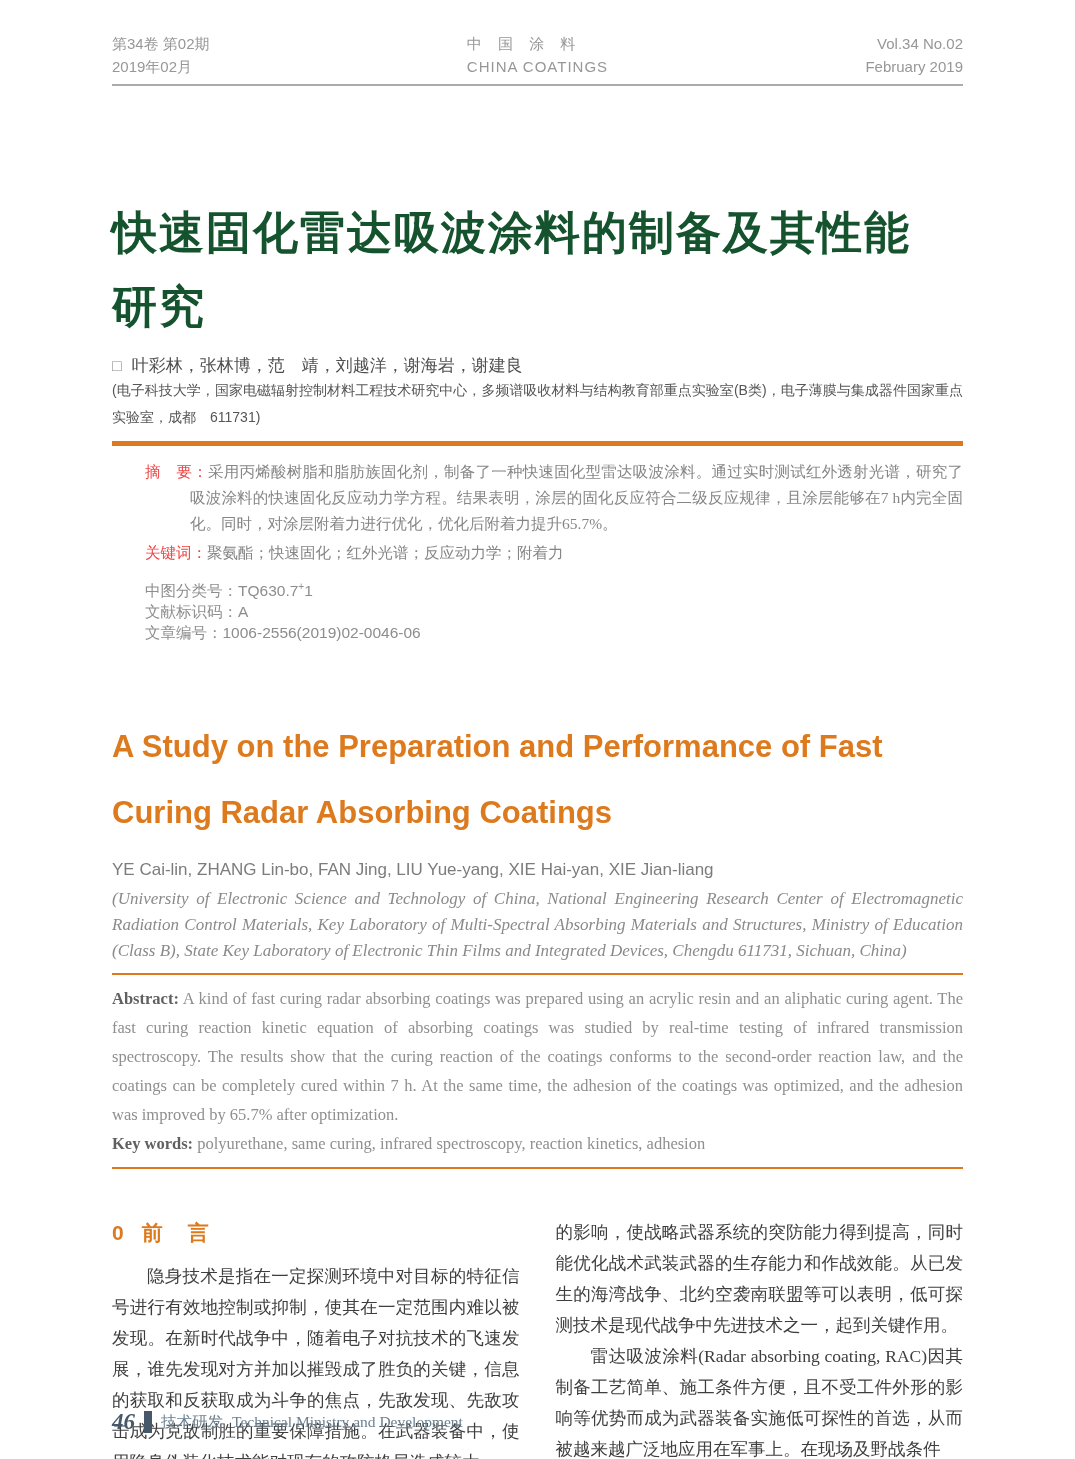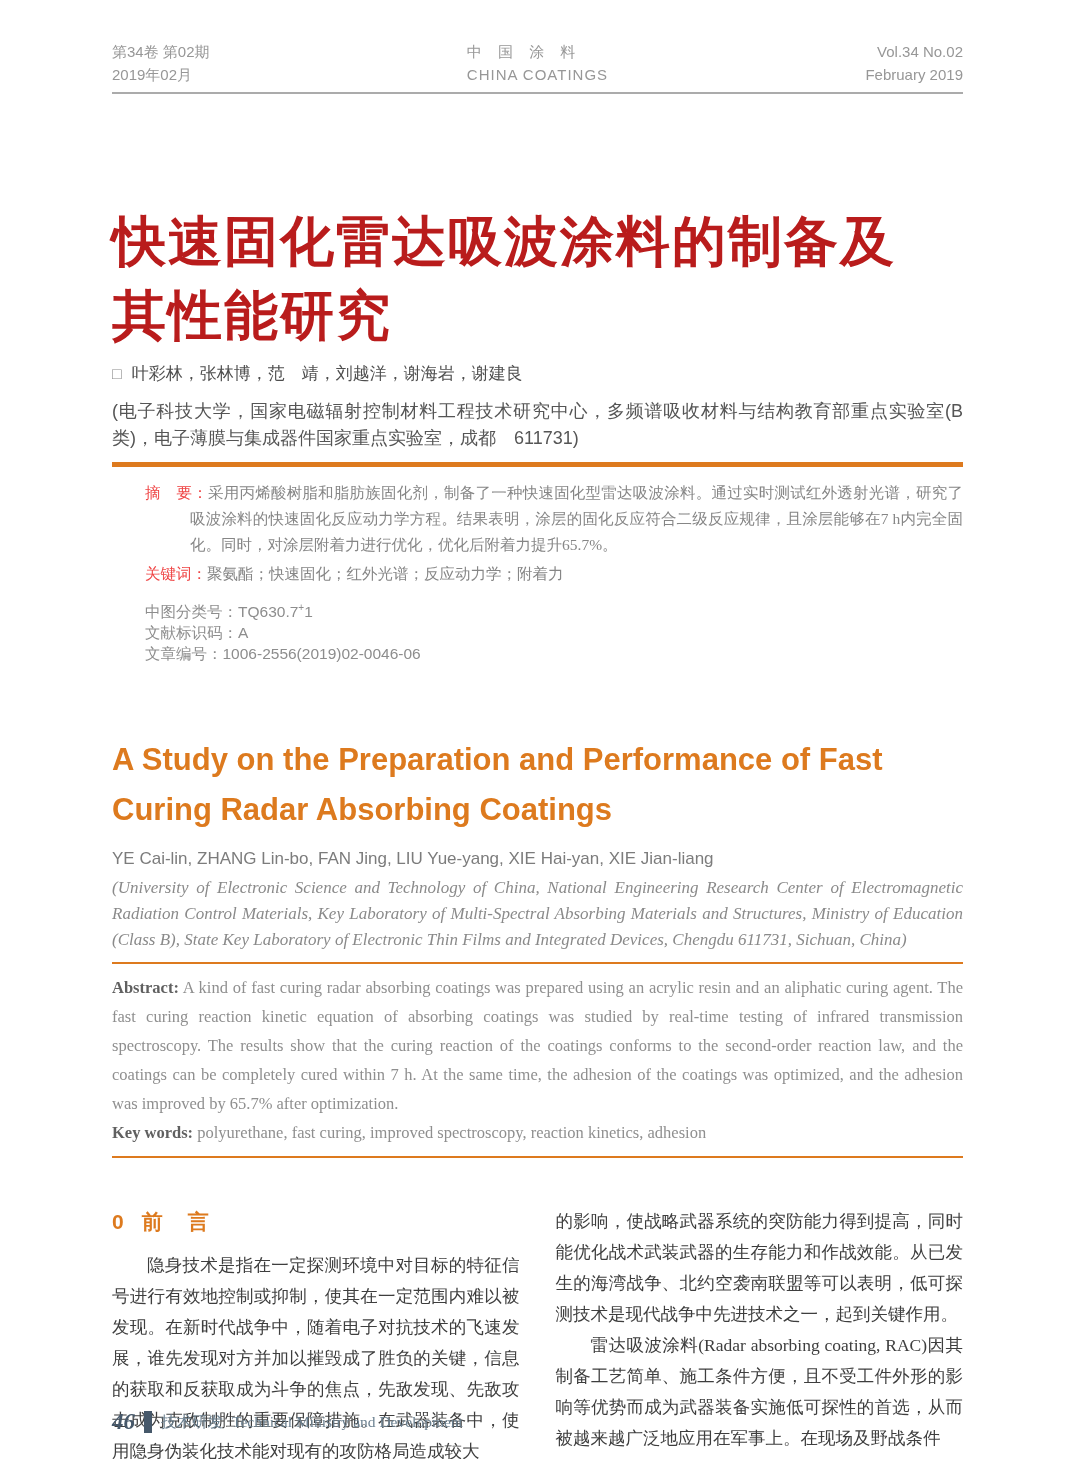--- a/index.html
+++ b/index.html
@@ -1,54 +1,54 @@
 <!DOCTYPE html>
 <html><head>
 <meta charset="utf-8">
 <style>
   * { margin:0; padding:0; box-sizing:border-box; }
   html,body { background:#ffffff; }
   body { width:1075px; height:1459px; font-family:"Liberation Serif","DejaVu Serif",serif; }
-  .page { position:relative; width:1075px; height:1459px; background:#fff; padding:40px 112px 0 112px; overflow:hidden; }
+  .page { position:relative; width:1075px; height:1459px; background:#fff; padding:32px 112px 0 112px; overflow:hidden; }
 
   
   .jheader { display:flex; justify-content:space-between; align-items:flex-start;
              font-family:"Liberation Sans","DejaVu Sans",sans-serif;
              color:#979797; font-size:15px; line-height:1.55; border-bottom:2px solid #ababab; padding-bottom:5px; }
   .jh-center { text-align:left; }
   .jh-right { text-align:right; }
   .journal-cn { letter-spacing:6px; }
   .journal-en { letter-spacing:1px; }
   .doi { margin-top:5px; font-size:15.5px; color:#4c4c4c; }
 
   
-  .title-cn { margin-top:110px; max-width:822px; color:#b91c1c;
+  .title-cn { margin-top:110px; max-width:822px; color:#14532d;
               font-family:"Liberation Sans","DejaVu Sans",sans-serif; font-weight:bold;
-              font-size:54px; line-height:74px; letter-spacing:2px; }
+              font-size:45px; line-height:74px; letter-spacing:2px; }
   .authors-row { margin-top:10px; display:flex; gap:10px; align-items:baseline;
                  font-family:"Liberation Sans","DejaVu Sans",sans-serif; font-size:17px; color:#4e4e4e; }
   .marker { color:#8d8d8d; font-size:16px; }
-  .affil-cn { margin-top:13px; font-family:"Liberation Sans","DejaVu Sans",sans-serif;
-              font-size:18px; color:#555; line-height:27px; text-align:justify; }
+  .affil-cn { margin-top:0; font-family:"Liberation Sans","DejaVu Sans",sans-serif;
+              font-size:14px; color:#555; line-height:27px; text-align:justify; }
   .rule-thick { height:5px; background:#dd7a1e; margin-top:10px; }
 
   
   .abs-cn { margin-top:13px; padding-left:78px; font-size:15.5px; line-height:26px;
             color:#868686; text-align:justify; }
   .abs-cn p { text-indent:-45px; }
   .abs-cn .lbl { color:#ef4444; font-family:"Liberation Sans","DejaVu Sans",sans-serif; }
   .kw-row { margin-top:3px; }
   .meta-row { display:flex; justify-content:space-between; margin-top:15px; padding-left:33px;
               font-size:15.5px; color:#8d8d8d; font-family:"Liberation Sans","DejaVu Sans",sans-serif;flex-direction:column; }
   .meta-row sup { font-size:10px; }
 
   
   .title-en { margin-top:70px; max-width:862px; color:#dd7a1e;
               font-family:"Liberation Sans","DejaVu Sans",sans-serif; font-weight:bold;
-              font-size:31px; line-height:50px; }
+              font-size:31px; line-height:66px; }
   .authors-en { margin-top:14px; font-family:"Liberation Sans","DejaVu Sans",sans-serif;
                 font-size:17px; color:#7c7c7c; }
   .affil-en { margin-top:6px; font-style:italic; font-size:17px; color:#8a8a8a;
               line-height:26px; text-align:justify; }
   .rule-thin { height:2px; background:#dd7a1e; margin-top:9px; }
 
   
   .abs-en { margin-top:9px; font-size:16.5px; line-height:29px; color:#8f8f8f; text-align:justify; }
   .abs-en .lbl { font-weight:bold; color:#606060; }
 
@@ -113,21 +113,21 @@
     <span>文章编号：1006-2556(2019)02-0046-06</span>
   </div>
 
   <h2 class="title-en">A Study on the Preparation and Performance of Fast Curing Radar Absorbing Coatings</h2>
   <div class="authors-en">YE Cai-lin, ZHANG Lin-bo, FAN Jing, LIU Yue-yang, XIE Hai-yan, XIE Jian-liang</div>
   <div class="affil-en">(University of Electronic Science and Technology of China, National Engineering Research Center of Electromagnetic Radiation Control Materials, Key Laboratory of Multi-Spectral Absorbing Materials and Structures, Ministry of Education (Class B), State Key Laboratory of Electronic Thin Films and Integrated Devices, Chengdu 611731, Sichuan, China)</div>
   <div class="rule-thin"></div>
 
   <div class="abs-en">
     <p><span class="lbl">Abstract:</span><span> A kind of fast curing radar absorbing coatings was prepared using an acrylic resin and an aliphatic curing agent. The fast curing reaction kinetic equation of absorbing coatings was studied by real-time testing of infrared transmission spectroscopy. The results show that the curing reaction of the coatings conforms to the second-order reaction law, and the coatings can be completely cured within 7 h. At the same time, the adhesion of the coatings was optimized, and the adhesion was improved by 65.7% after optimization.</span></p>
-    <p><span class="lbl">Key words:</span><span> polyurethane, fast curing, improved spectroscopy, reaction kinetics, adhesion</span></p>
+    <p><span class="lbl">Key words:</span><span> polyurethane, same curing, infrared spectroscopy, reaction kinetics, adhesion</span></p>
   </div>
   <div class="rule-thin"></div>
 
   <div class="columns">
     <div class="col">
       <div class="sec-head">
         <span class="no">0</span><span>前　言</span>
       </div>
       <p class="indent">隐身技术是指在一定探测环境中对目标的特征信号进行有效地控制或抑制，使其在一定范围内难以被发现。在新时代战争中，随着电子对抗技术的飞速发展，谁先发现对方并加以摧毁成了胜负的关键，信息的获取和反获取成为斗争的焦点，先敌发现、先敌攻击成为克敌制胜的重要保障措施。在武器装备中，使用隐身伪装化技术能对现有的攻防格局造成较大</p>
     </div>

